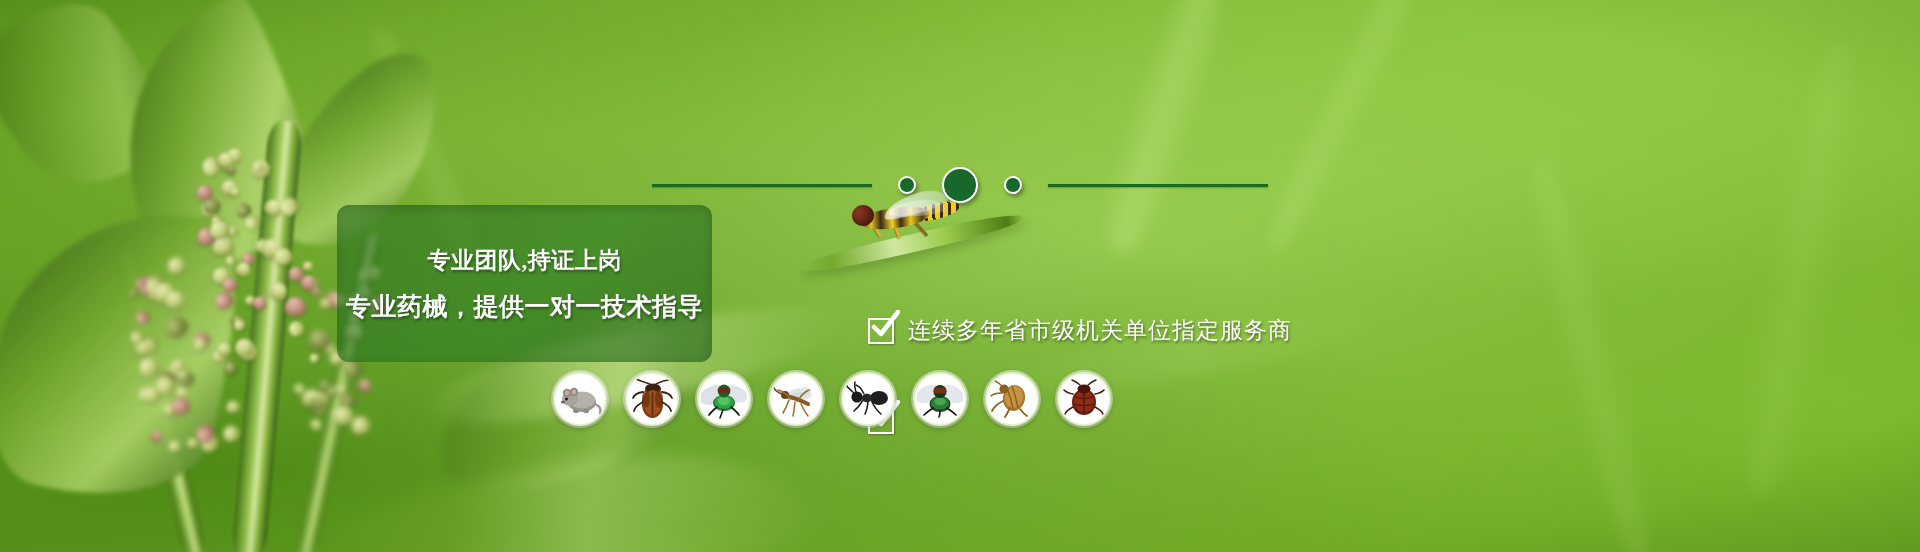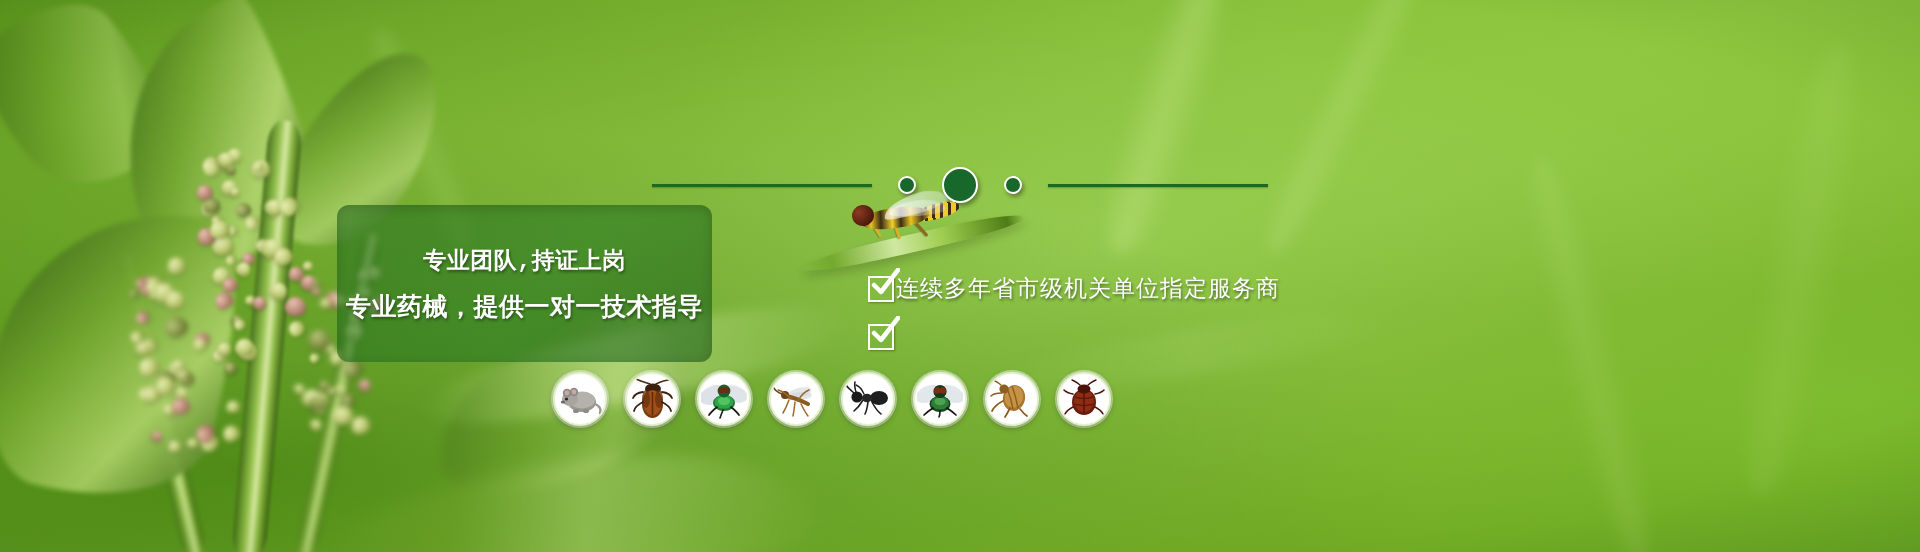--- a/index.html
+++ b/index.html
@@ -156,21 +156,21 @@
     flex-direction: column;
     justify-content: center;
     align-items: center;
     gap: 14px;
   }
   .f-line {
     color: #ffffff;
     font-weight: bold;
     white-space: nowrap;
     text-shadow: 1px 2px 3px rgba(0,0,0,.42);
-    font-family: Liberation Mono, monospace;
+    font-family: Liberation Serif, serif;
   }
   .f-line.l1 { font-size: 23px; letter-spacing: .5px; }
   .f-line.l2 { font-size: 25px; letter-spacing: .5px; }
   .f-line.l3 { font-size: 25px; letter-spacing: .5px; }
 
   
   .hoverfly { position: absolute; left: 838px; top: 196px; width: 130px; height: 64px; }
   .hf-blade {
     position: absolute; left: -40px; top: 38px;
     width: 230px; height: 18px;
@@ -221,21 +221,21 @@
 
   
   .bullets {
     position: absolute;
     left: 868px;
     top: 273px;
     display: flex;
     flex-direction: column;
     gap: 20px;
   }
-  .bullet { display: flex; align-items: center; gap: 2px; }
+  .bullet { display: flex; align-items: center; gap: 14px; margin-top: 42px; }
   .check-box {
     width: 26px; height: 26px;
     position: relative;
     flex: 0 0 auto;
   }
   .check-box .frame {
     position: absolute; inset: 0;
     border: 2px solid #ffffff;
     box-shadow: 1px 1px 2px rgba(0,0,0,.3);
   }

